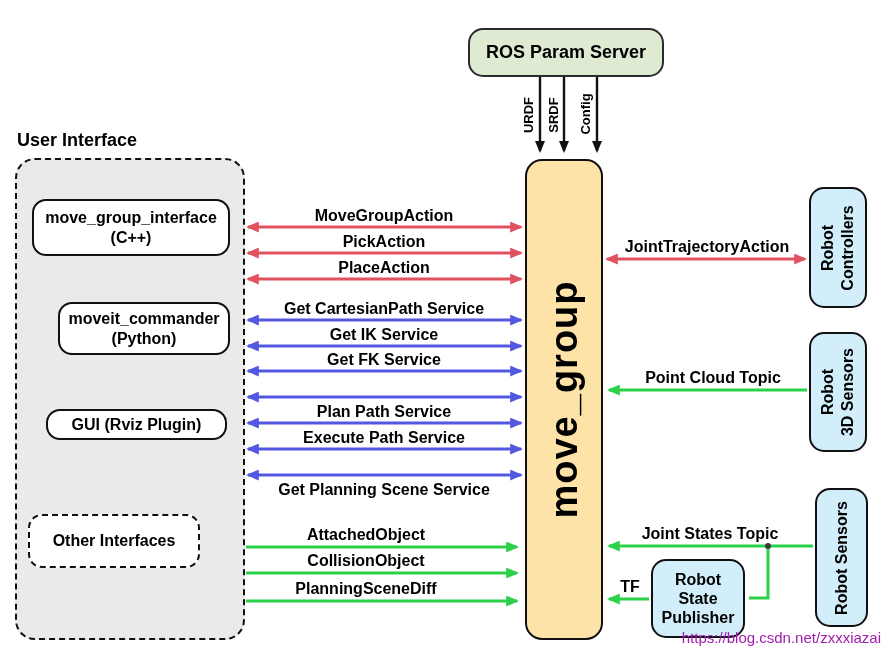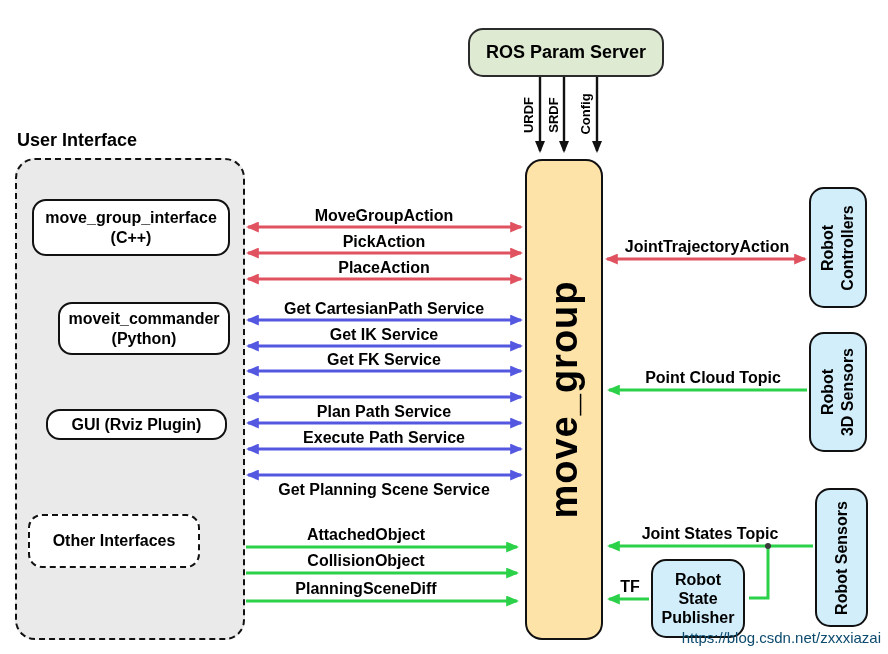--- a/index.html
+++ b/index.html
@@ -28,21 +28,21 @@
   .blue-box { background:#d2eefb; border:2.5px solid #111; border-radius:15px; }
   .vtext { transform:rotate(-90deg); font-size:16px; font-weight:600; line-height:20px;
            white-space:nowrap; text-align:center; }
   .vtext span { display:block; }
 
   .alabel { position:absolute; transform:translateX(-50%); font-size:16px; font-weight:600;
             white-space:nowrap; line-height:19px; }
   .vlabel { position:absolute; transform:translate(-50%,-50%) rotate(-90deg);
             font-size:13px; font-weight:600; white-space:nowrap; }
 
-  .watermark { position:absolute; top:629px; right:7px; font-size:15px; color:#0c4a6e; font-weight:400; }
+  .watermark { position:absolute; top:629px; right:7px; font-size:15px; color:#a21caf; font-weight:400; }
 </style>
 </head>
 <body>
 
 <div class="stage">
 
   <svg class="wires">
     <defs>
       <marker id="m-red" viewBox="0 0 12 10" refX="10" refY="5" markerWidth="13" markerHeight="11" markerUnits="userSpaceOnUse" orient="auto-start-reverse">
         <path d="M0,0 L12,5 L0,10 z" fill="#e0525f"></path>

